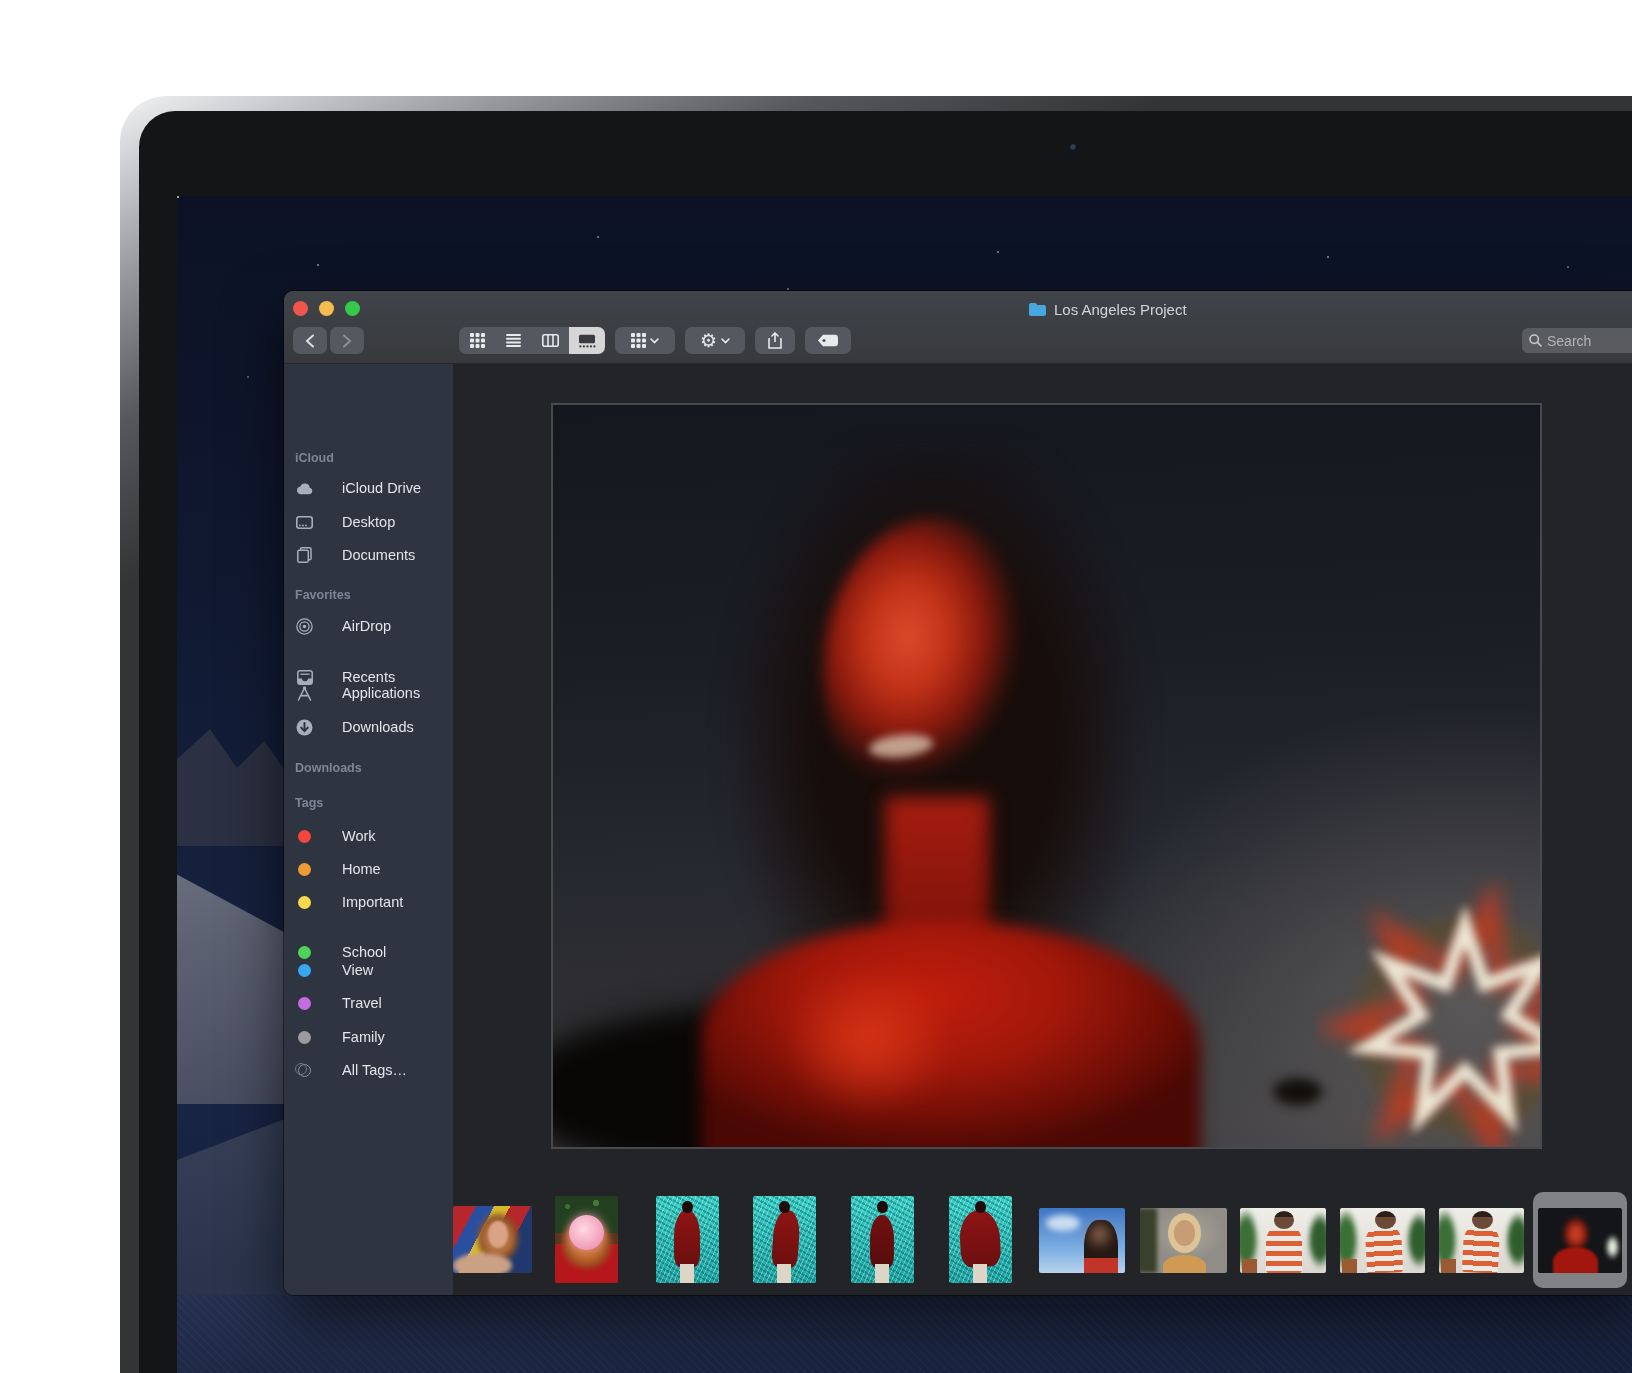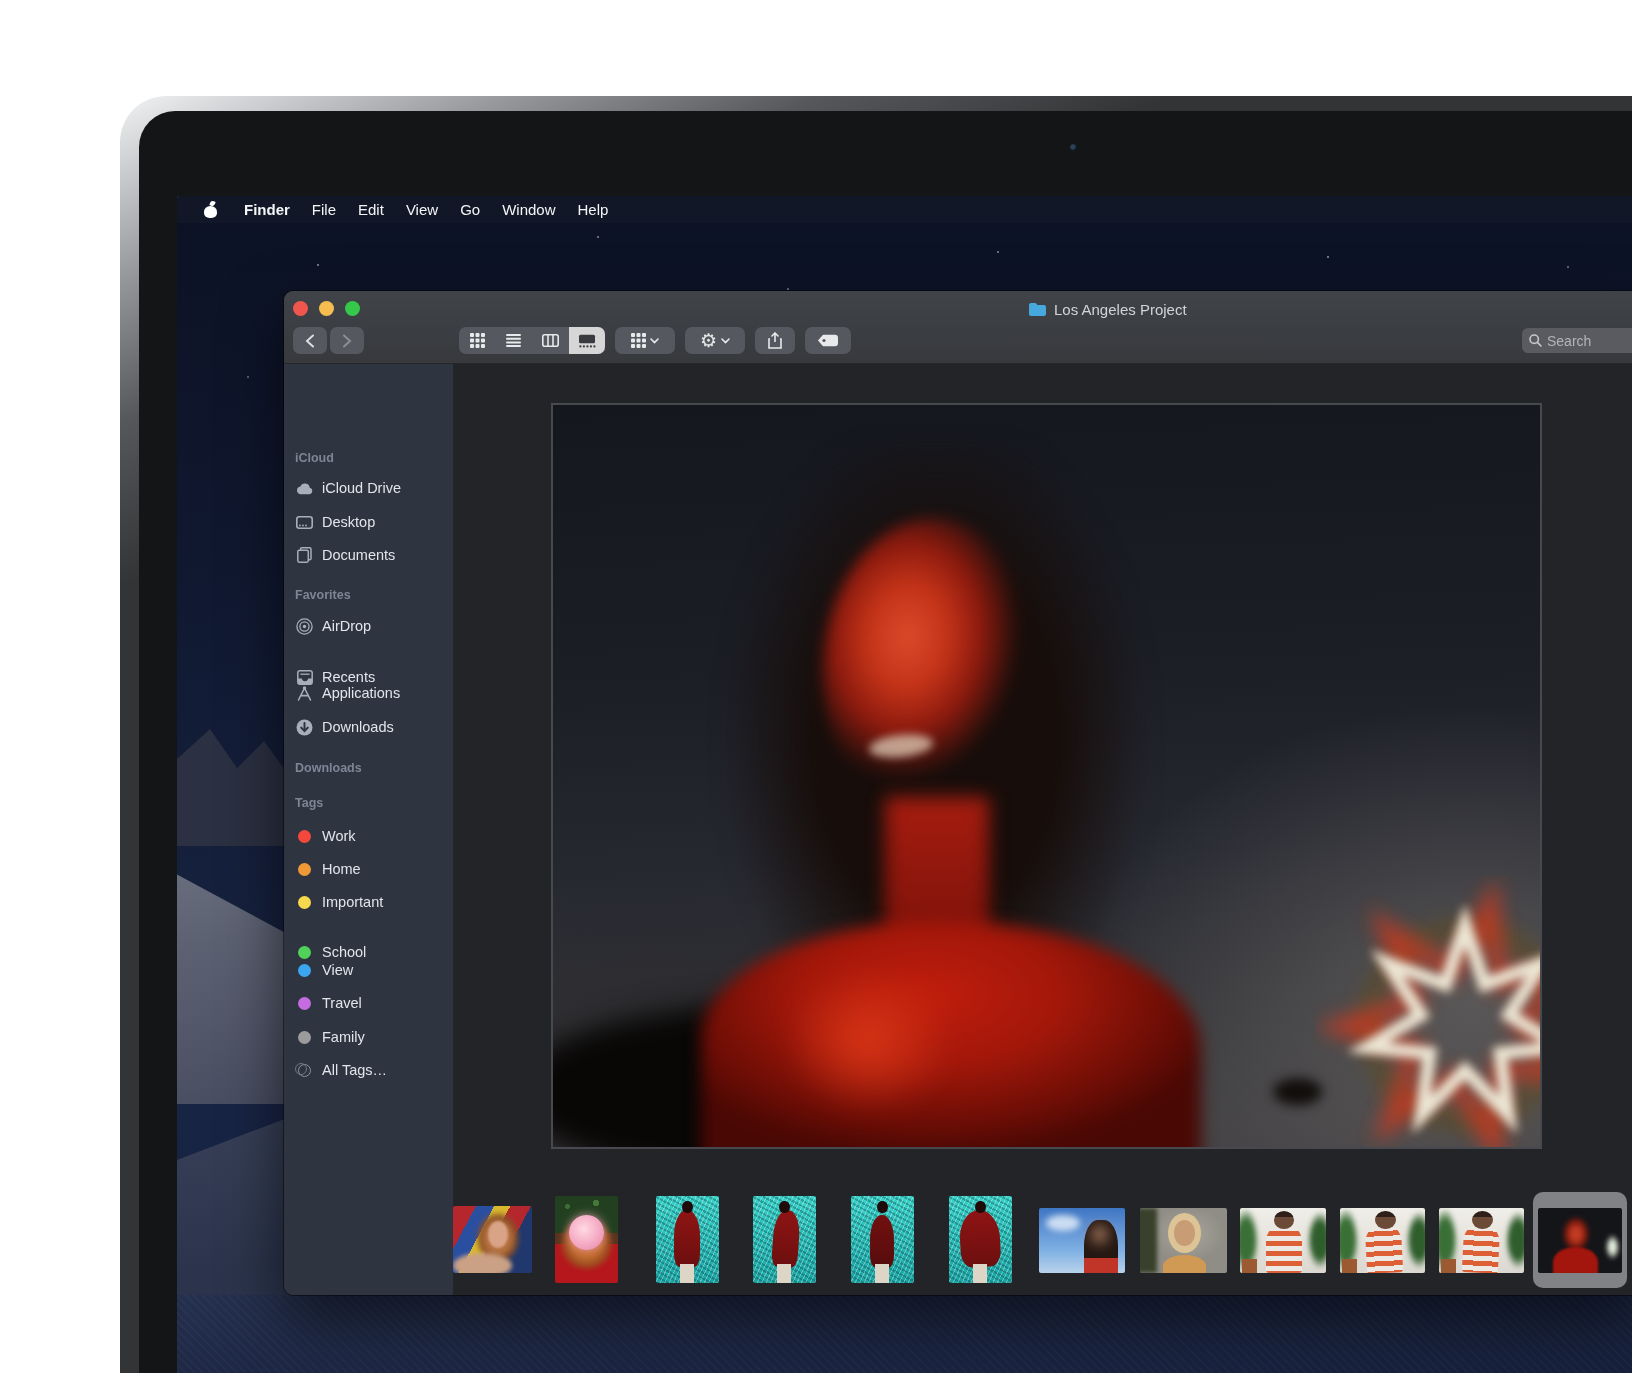--- a/index.html
+++ b/index.html
@@ -80,21 +80,21 @@
             background:#595b60; display:flex; align-items:center; padding:0 7px; gap:5px; }
   .search input { background:transparent; border:none; outline:none; color:#c3c5c8;
                   font-size:14px; width:90px; font-family:"Liberation Sans",sans-serif; }
   .search input::placeholder { color:#b2b4b8; }
 
   
   .sidebar { position:absolute; left:0; top:73px; bottom:0; width:169px; background:#2e3440; }
   .s-hdr { position:absolute; left:11px; right:4px; height:16px; color:#7e8595;
            font-size:12.5px; font-weight:700; }
   .s-row { position:absolute; left:0; right:0; height:30px; display:flex; align-items:center;
-           color:#e2e5ea; font-size:14.5px; }
+           color:#e2e5ea; font-size:14.5px;gap:20px; }
   .s-ico { width:17px; height:17px; margin-left:12px; margin-right:9px; flex:none;
            display:flex; align-items:center; justify-content:center; }
   .dot { width:13px; height:13px; border-radius:50%; margin-left:14px; margin-right:11px; flex:none; position:relative; }
   .c-work{background:#f4483c}.c-home{background:#f09a37}.c-imp{background:#f6d94d}
   .c-school{background:#4fd15a}.c-music{background:#3aa6f2}.c-travel{background:#c46ce0}
   .c-family{background:#9b9b9b}
   .c-all{background:transparent;border:1.5px solid #8d939e}
   .c-all::before{content:"";position:absolute;left:-4px;top:-1.5px;width:10px;height:10px;
                  border-radius:50%;border:1.5px solid #6e7480;}
 
@@ -209,30 +209,20 @@
 
       <div class="screen">
 
         <div class="sky"></div>
         <div class="stars"></div>
         <div class="mtn"></div>
         <div class="dune1"></div>
         <div class="dune2"></div>
         <div class="dune-bottom"></div>
 
-        <div class="menubar">
-          <span class="apple"></span>
-          <span class="menu-item app-name">Finder</span>
-          <span class="menu-item">File</span>
-          <span class="menu-item">Edit</span>
-          <span class="menu-item">View</span>
-          <span class="menu-item">Go</span>
-          <span class="menu-item">Window</span>
-          <span class="menu-item">Help</span>
-        </div>
 
         <div class="fwindow">
           <div class="titlebar">
             <span class="tl close"></span>
             <span class="tl min"></span>
             <span class="tl zoom"></span>
 
             <div class="tbtn nav-back">
               <svg width="10" height="14" viewBox="0 0 10 14">
                   <polyline points="8,1.5 2,7 8,12.5" fill="none" stroke="#dcdde0" stroke-width="2" stroke-linecap="round"></polyline>

